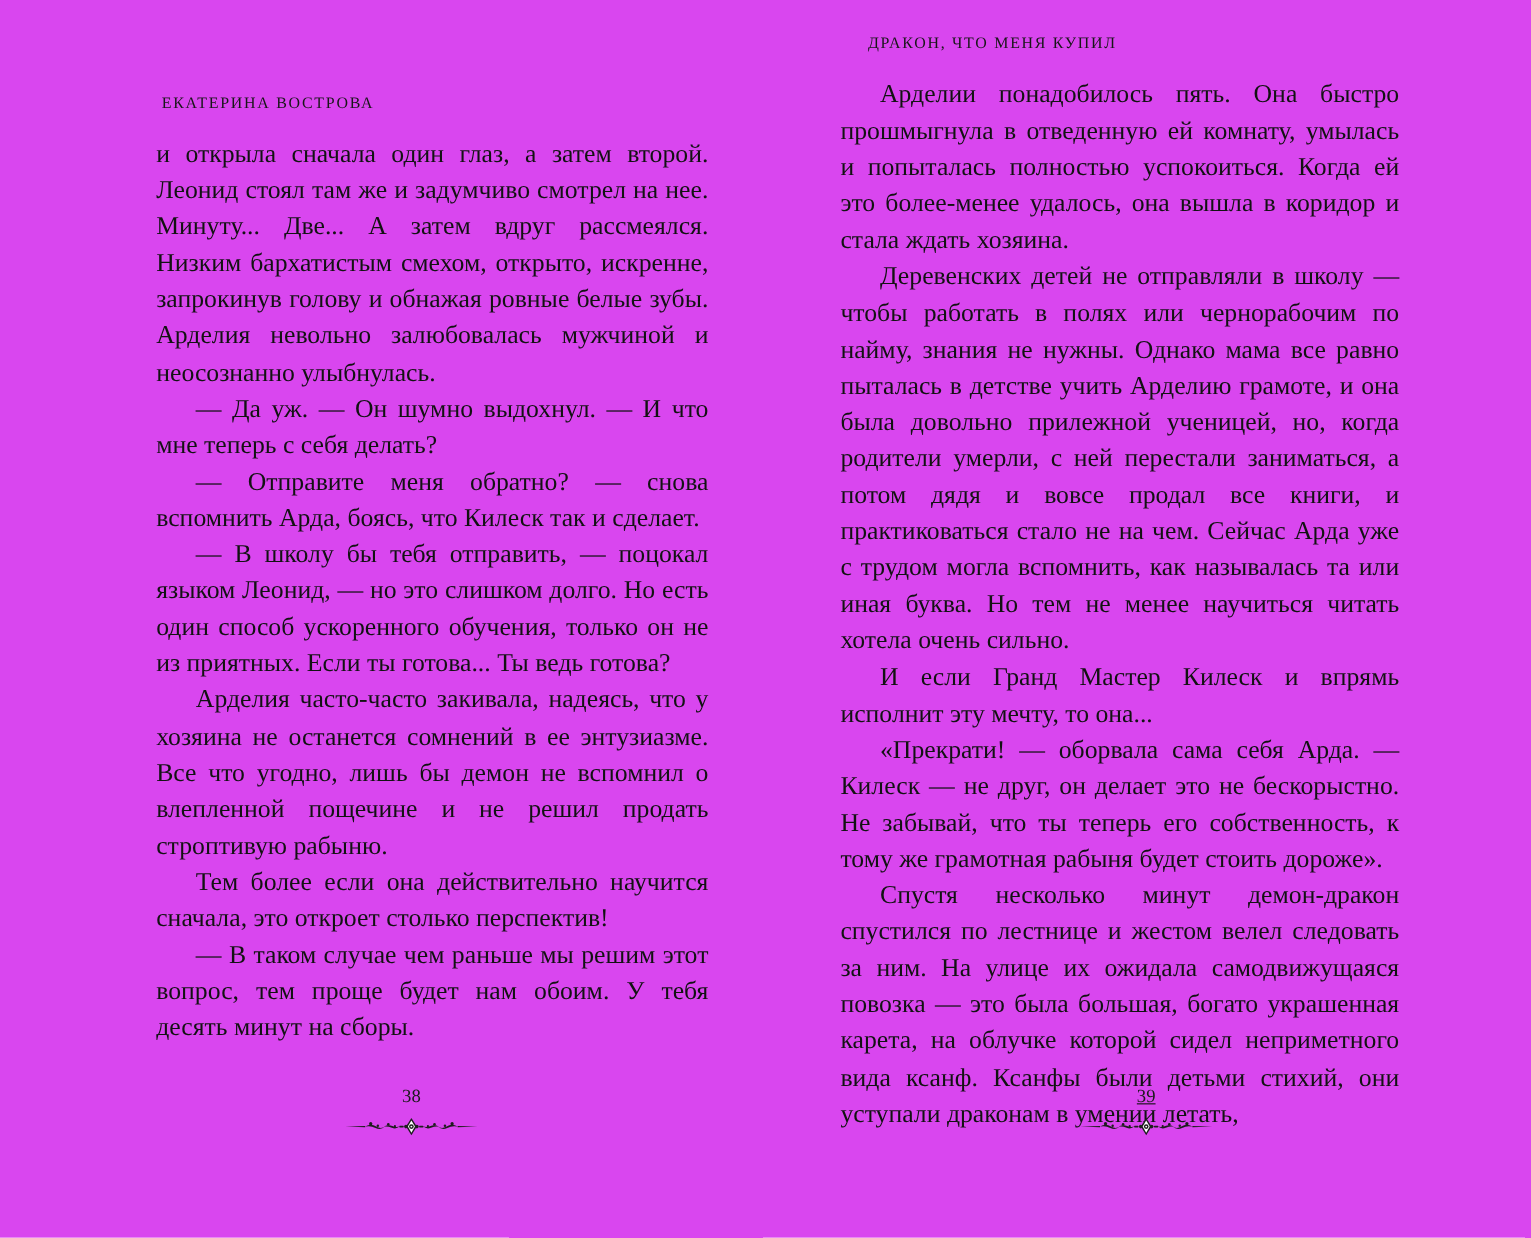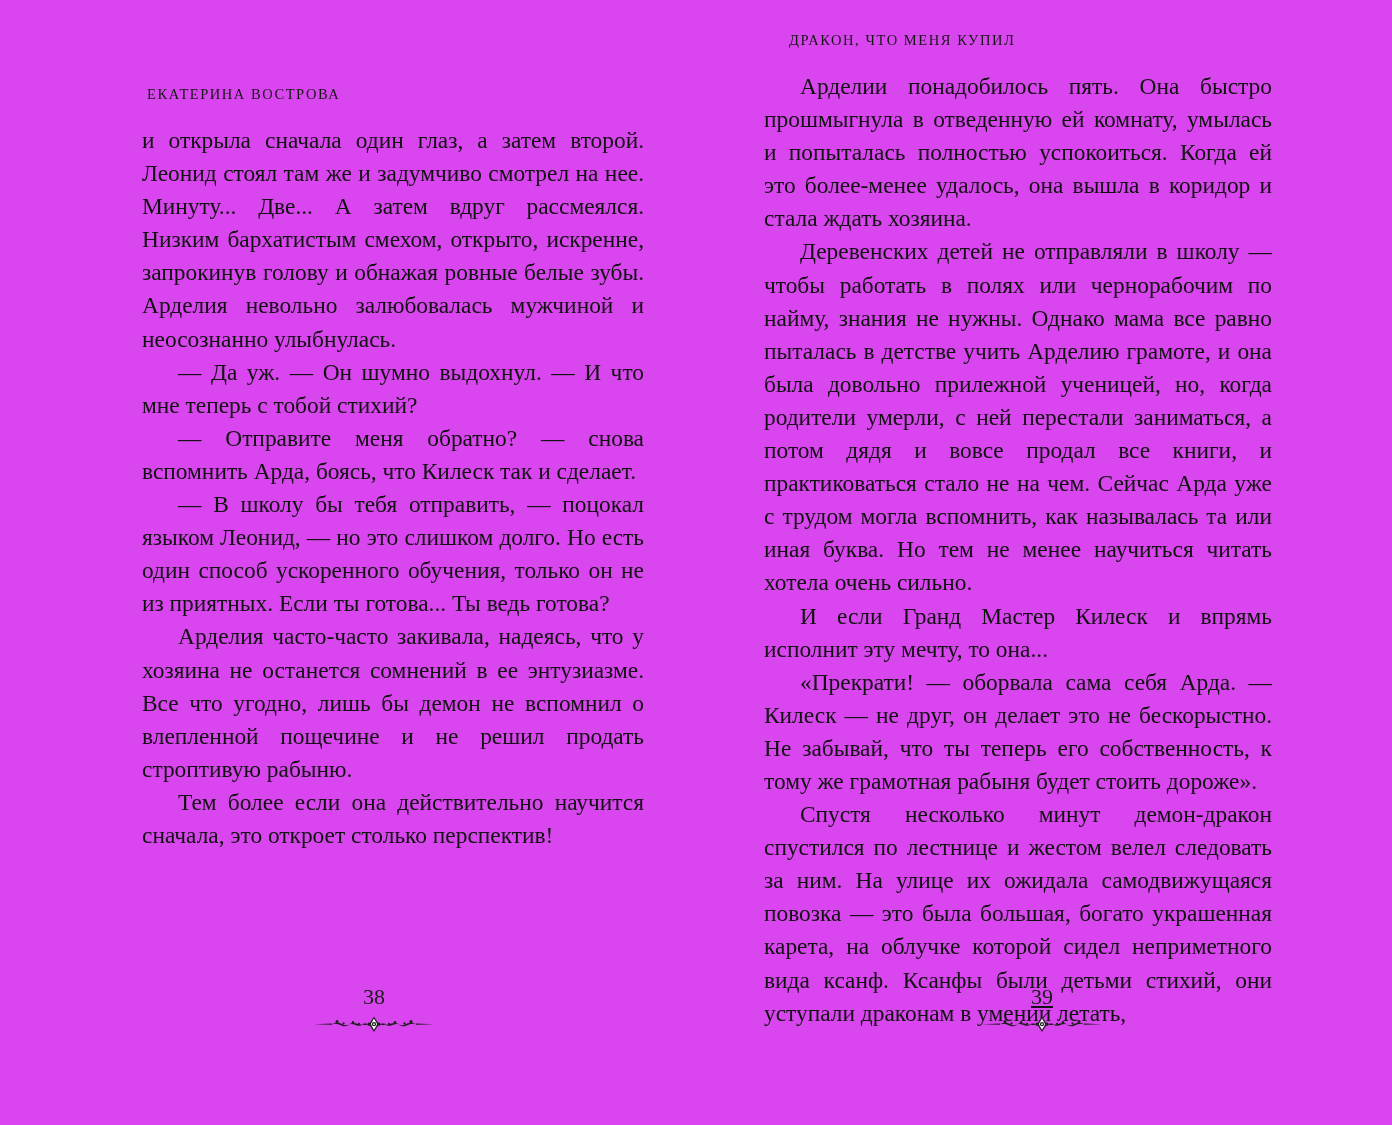--- a/index.html
+++ b/index.html
@@ -66,21 +66,21 @@
     position: absolute;
     left: 0;
     right: 0;
     bottom: 92px;
     text-align: center;
   }
   .page-left .folio  { padding-right: 70px; padding-left: 122px; }
   .page-right .folio { padding-right: 52px; padding-left: 48px; text-decoration: underline; }
 
   .folio-number {
-    font-size: 22px;
+    font-size: 17px;
     color: #1a1a1a;
     line-height: 24px;
   }
 
   .ornament {
     margin-top: 6px;
     display: flex;
     justify-content: center;
     align-items: center;
     height: 18px;
@@ -91,25 +91,26 @@
 <body>
 
 <div class="spread">
 
   <div class="page page-left">
 
     <div class="running-head">ЕКАТЕРИНА ВОСТРОВА</div>
 
     <div class="body-text">
       <p class="cont">и открыла сначала один глаз, а затем второй. Леонид стоял там же и задумчиво смотрел на нее. Минуту... Две... А затем вдруг рассмеялся. Низким бархатистым смехом, открыто, искренне, запрокинув голову и обнажая ровные белые зубы. Арделия невольно залюбовалась мужчиной и неосознанно улыбнулась.</p>
-      <p>— Да уж. — Он шумно выдохнул. — И что мне теперь с тобой стихий?</p>
+      <p>— Да уж. — Он шумно выдохнул. — И что мне теперь с себя делать?</p>
       <p>— Отправите меня обратно? — снова вспомнить Арда, боясь, что Килеск так и сделает.</p>
       <p>— В школу бы тебя отправить, — поцокал языком Леонид, — но это слишком долго. Но есть один способ ускоренного обучения, только он не из приятных. Если ты готова... Ты ведь готова?</p>
       <p>Арделия часто-часто закивала, надеясь, что у хозяина не останется сомнений в ее энтузиазме. Все что угодно, лишь бы демон не вспомнил о влепленной пощечине и не решил продать строптивую рабыню.</p>
       <p>Тем более если она действительно научится сначала, это откроет столько перспектив!</p>
+      <p>— В таком случае чем раньше мы решим этот вопрос, тем проще будет нам обоим. У тебя десять минут на сборы.</p>
     </div>
 
     <div class="folio">
       <div class="folio-number">38</div>
       <div class="ornament">
         <svg width="124" height="18" viewBox="0 0 124 18" fill="none">
           <g fill="#1d1d1d">
             <path d="M2 9.2 L20 8.6 L20 9.8 Z"></path>
             <path d="M20 9.2 q5 -3.4 10 -0.2 q4 2.6 8 0.2 q-4 3.6 -8.6 1.2 q-4.6 -2.4 -9.4 -1.2 Z"></path>
             <circle cx="25" cy="6.6" r="1.5"></circle>

